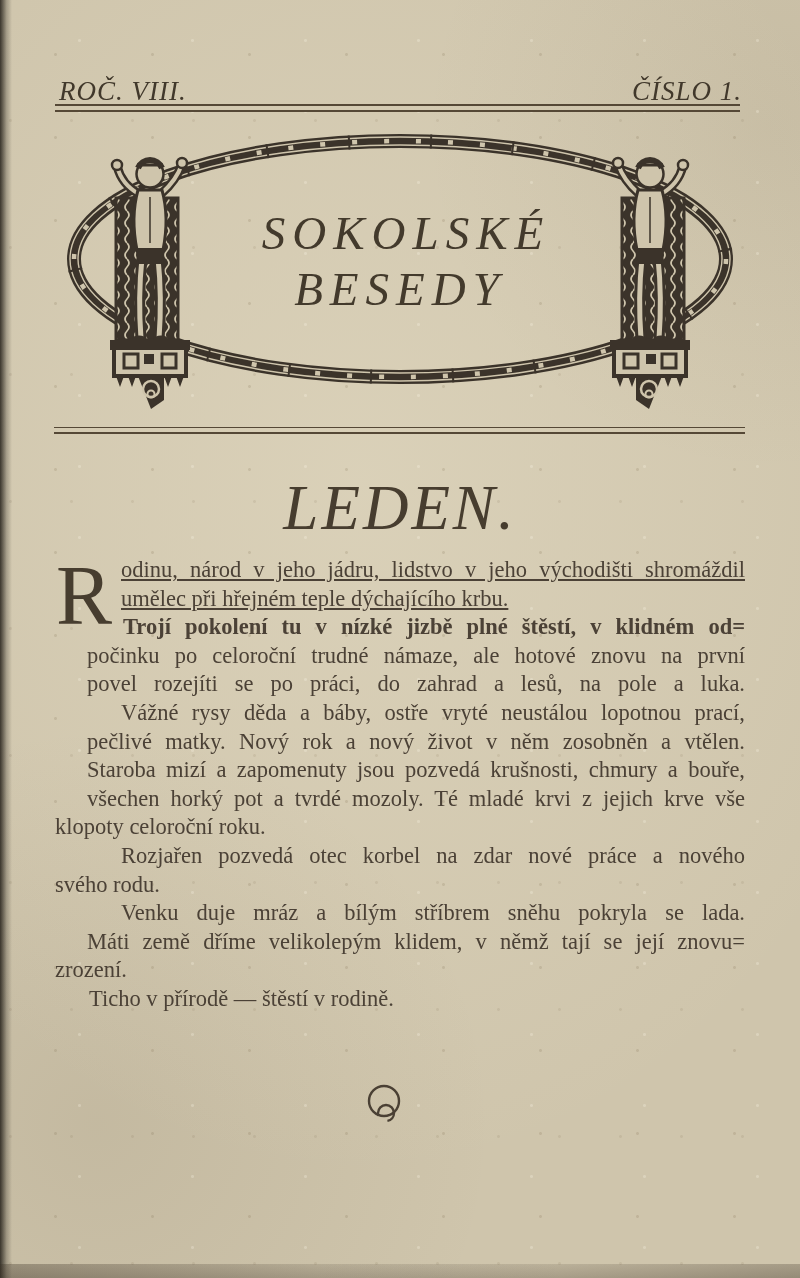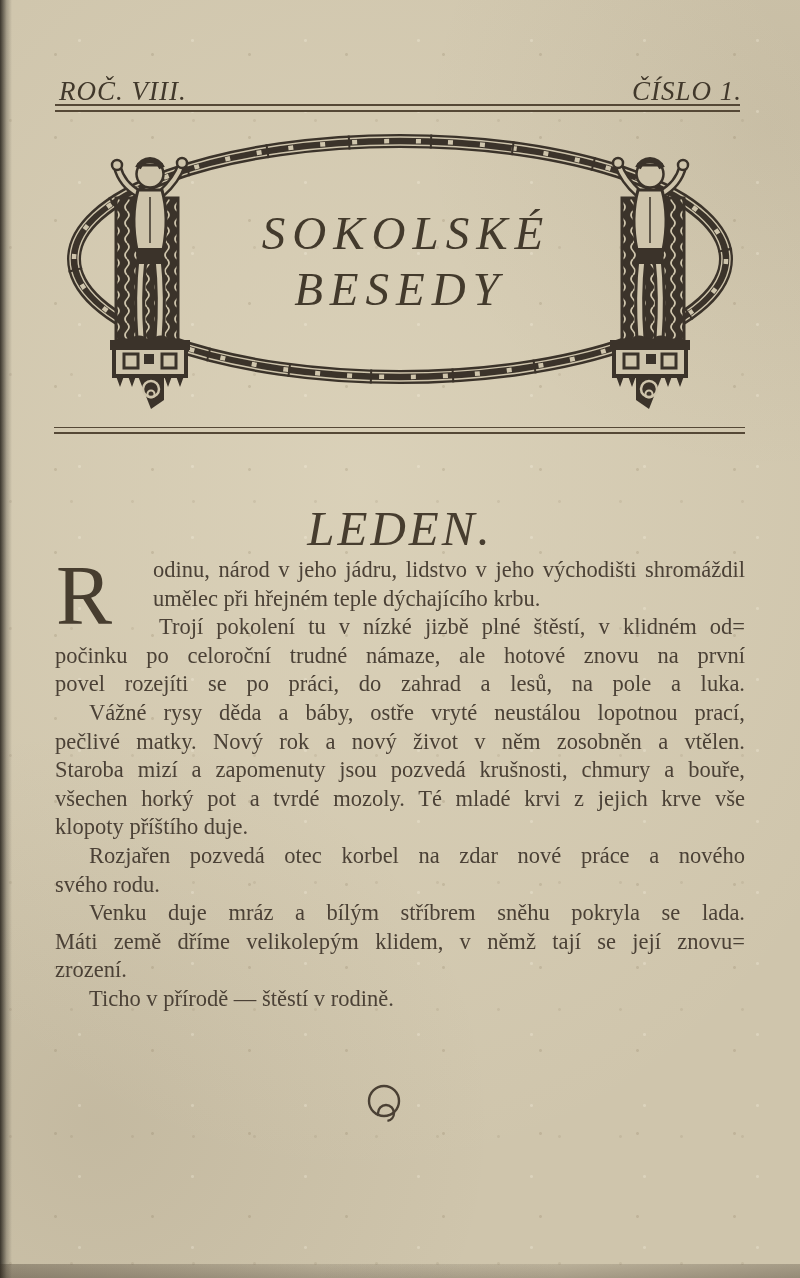--- a/index.html
+++ b/index.html
@@ -51,32 +51,32 @@
   .rule-banner{left:54px;top:427px;width:691px;border-top-width:1.5px;border-bottom-width:2px;}
 
   .banner-svg{position:absolute;left:62px;top:131px;}
   .banner-title{
     font-family:"Liberation Serif", serif;font-style:italic;
     fill:#433a2c;letter-spacing:7px;
   }
 
   .article-title{
     position:absolute;left:55px;top:472px;width:690px;
-    text-align:center;font-style:italic;font-size:49px;letter-spacing:3px;color:#473d2f;margin-top:28px;
+    text-align:center;font-style:italic;font-size:63px;letter-spacing:3px;color:#473d2f;
   }
 
   .article-text{position:absolute;left:55px;top:556px;width:690px;}
   .dropcap{
     position:absolute;left:1px;top:-3px;
     font-size:84px;line-height:86px;color:#473d2f;font-family:"Liberation Serif", serif;
   }
   .bl{font-size:22.5px;line-height:28.6px;color:#4b4136;white-space:normal;}
-  .jf{text-align:justify;text-align-last:justify;-moz-text-align-last:justify;text-justify:inter-word;}
-  .dc{margin-left:98px;}
-  .dc3{margin-left:104px;}
+  .jf{text-align:justify;text-align-last:justify;-moz-text-align-last:justify;text-justify:inter-word;margin-left:32px;}
+  .dc{margin-left:66px;text-decoration:underline;}
+  .dc3{margin-left:68px;font-weight:bold;}
   .ind{text-indent:34px;}
 
   .tailpiece{position:absolute;left:358px;top:1078px;}
 </style>
 </head>
 <body>
 
 <div class="page">
 
   <div class="speckle"></div>
@@ -158,21 +158,21 @@
     <div>
         <div class="bl jf dc">odinu, národ v jeho jádru, lidstvo v jeho východišti shromáždil</div>
         <div class="bl dc">umělec při hřejném teple dýchajícího krbu.</div>
         <div class="bl jf dc3">Trojí pokolení tu v nízké jizbě plné štěstí, v klidném od=</div>
         <div class="bl jf">počinku po celoroční trudné námaze, ale hotové znovu na první</div>
         <div class="bl jf">povel rozejíti se po práci, do zahrad a lesů, na pole a luka.</div>
         <div class="bl jf ind">Vážné rysy děda a báby, ostře vryté neustálou lopotnou prací,</div>
         <div class="bl jf">pečlivé matky. Nový rok a nový život v něm zosobněn a vtělen.</div>
         <div class="bl jf">Staroba mizí a zapomenuty jsou pozvedá krušnosti, chmury a bouře,</div>
         <div class="bl jf">všechen horký pot a tvrdé mozoly. Té mladé krvi z jejich krve vše</div>
-        <div class="bl">klopoty příštího duje.</div>
+        <div class="bl">klopoty celoroční roku.</div>
         <div class="bl jf ind">Rozjařen pozvedá otec korbel na zdar nové práce a nového</div>
         <div class="bl">svého rodu.</div>
         <div class="bl jf ind">Venku duje mráz a bílým stříbrem sněhu pokryla se lada.</div>
         <div class="bl jf">Máti země dříme velikolepým klidem, v němž tají se její znovu=</div>
         <div class="bl">zrození.</div>
         <div class="bl ind">Ticho v přírodě — štěstí v rodině.</div>
       </div>
   </div>
 
   <svg class="tailpiece" width="52" height="52" viewBox="0 0 52 52">

